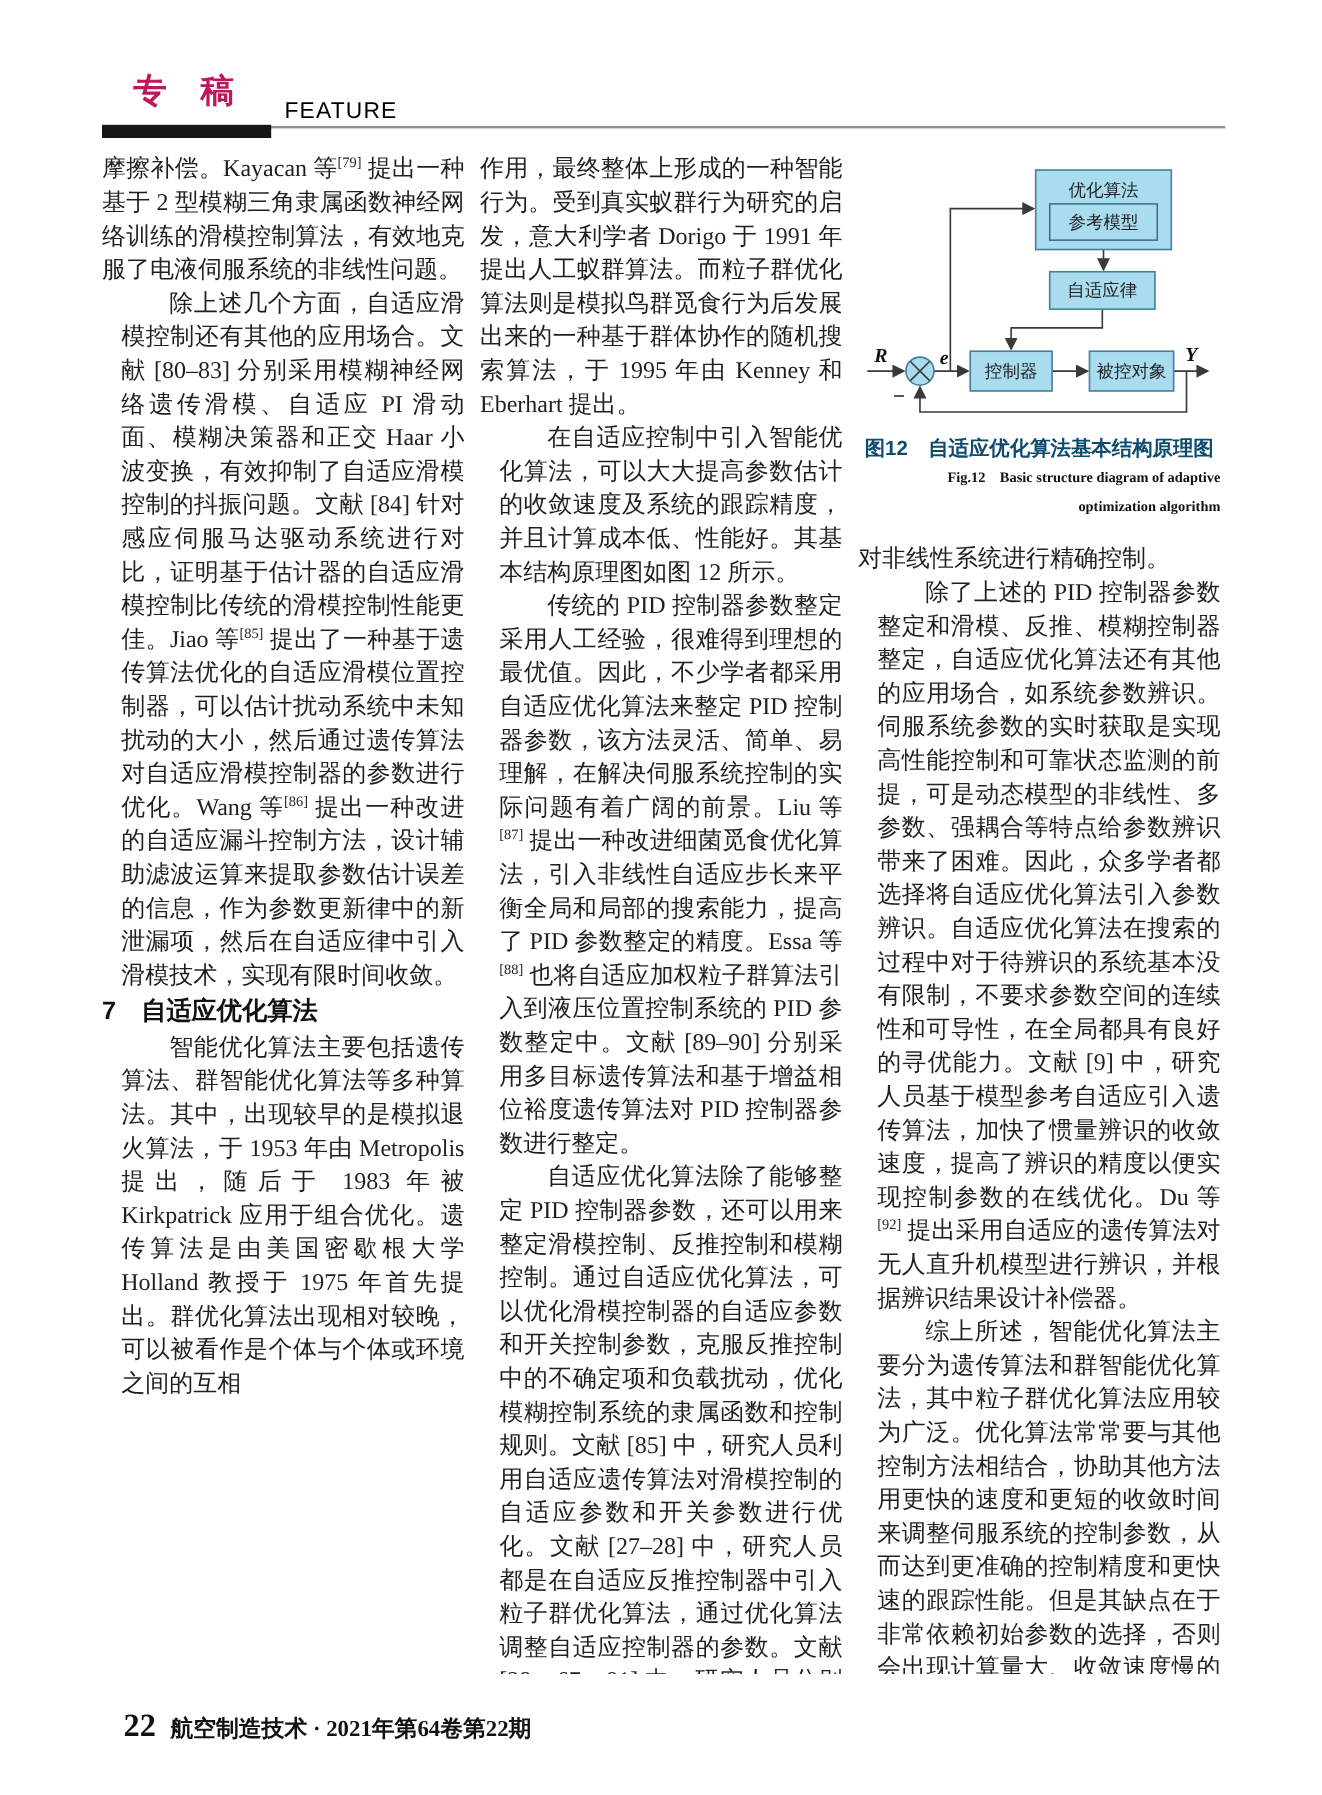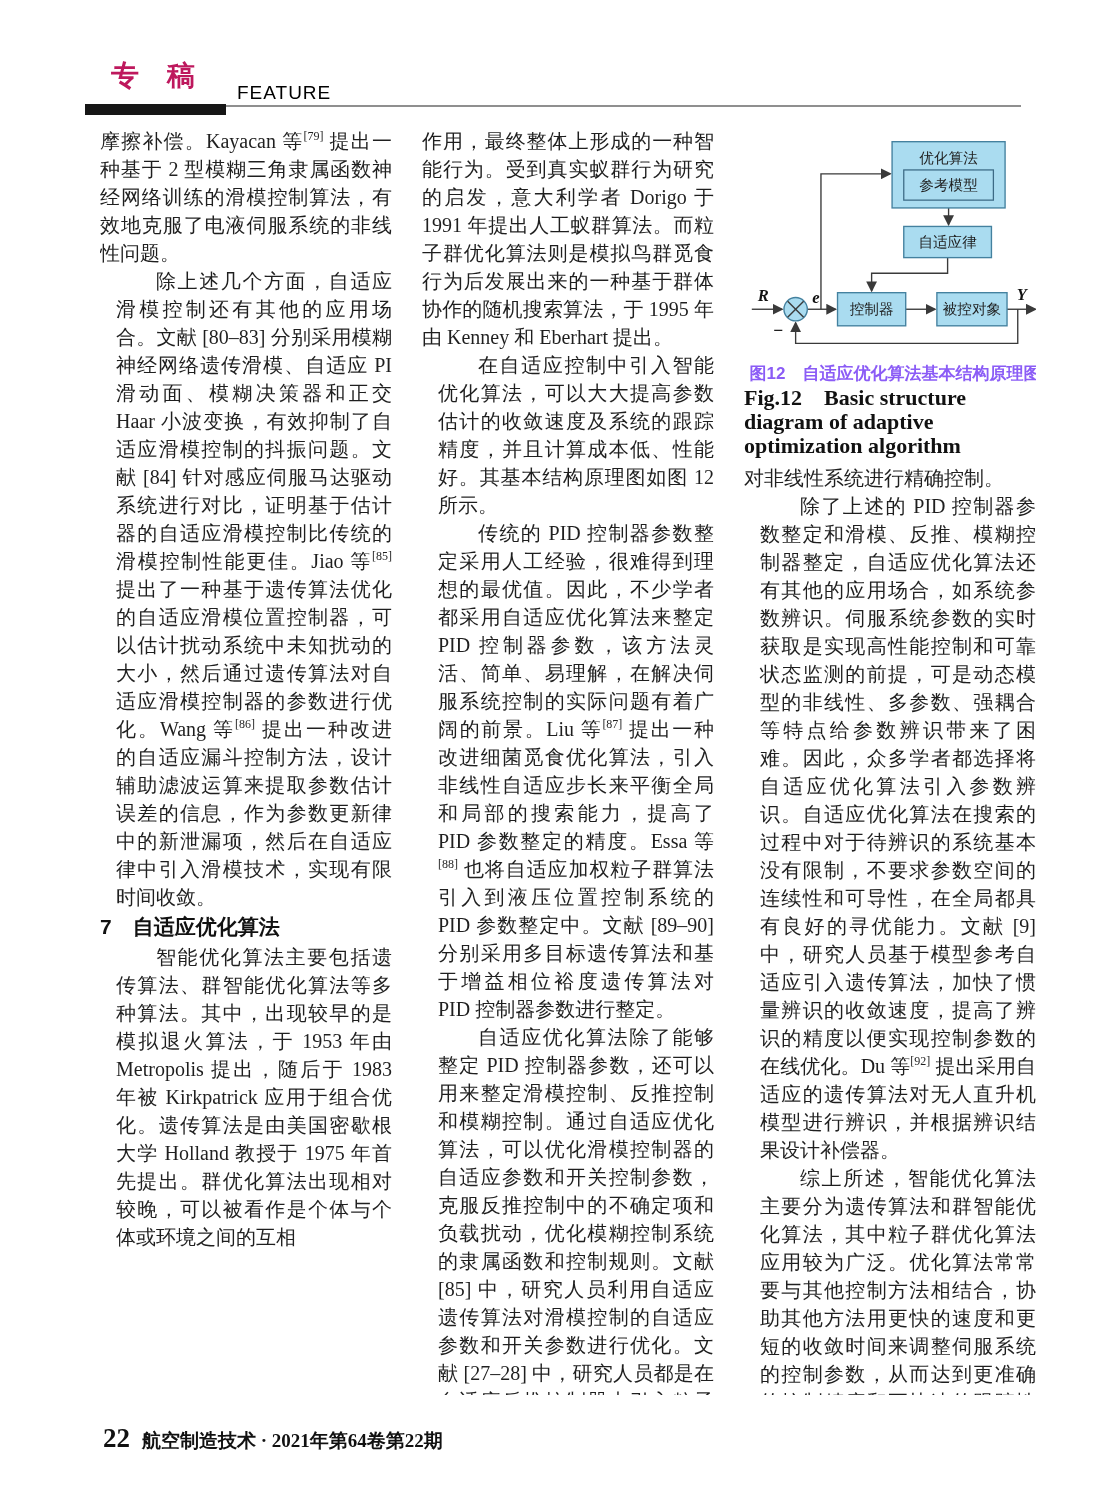--- a/index.html
+++ b/index.html
@@ -19,46 +19,46 @@
   .title-en{
     position:absolute;left:152px;top:32px;
     font-family:"Liberation Sans","DejaVu Sans",sans-serif;
     font-size:19px;color:#000000;letter-spacing:1px;
   }
   .header-line{position:absolute;left:0;top:55px;width:936px;height:2px;background:#8f8f8f;}
   .header-bar{position:absolute;left:0;top:54px;width:141px;height:11px;background:#161616;}
 
   
   .columns{
-    position:absolute;left:100px;top:127px;width:936px;height:1268px;
-    display:flex;gap:30px;
+    position:absolute;left:85px;top:127px;width:936px;height:1268px;
+    display:flex;gap:13px;
   }
   .col{width:302px;height:1268px;overflow:hidden;}
   .para{
     margin:0;font-size:20px;line-height:28px;text-align:justify;
     text-justify:inter-ideograph;
   }
   .para.indent{text-indent:2em;margin-left:16px;}
   .para sup{font-size:12px;line-height:0;vertical-align:super;}
   .sec-heading{
     margin:1px 0 1px 0;
     font-family:"Liberation Sans","DejaVu Sans",sans-serif;
     font-weight:bold;font-size:21px;line-height:30px;color:#111;
   }
 
   
-  .figure{width:302px;margin-bottom:6px;}
+  .figure{width:302px;margin-bottom:18px;}
   .diagram{display:block;margin:0 auto;}
   .cap-cn{
     font-family:"Liberation Sans","DejaVu Sans",sans-serif;
-    font-weight:bold;font-size:17px;line-height:25px;text-align:center;color:#8b5cf6;
+    font-weight:bold;font-size:17px;line-height:25px;text-align:center;color:#0c4a6e;
     margin-top:2px;
   }
   .cap-en{
-    font-weight:bold;font-size:22px;line-height:24px;text-align:left;color:#111;
+    font-weight:bold;font-size:12px;line-height:24px;text-align:right;color:#111;
   }
   .blk{fill:var(--block-fill,#aadcf0);stroke:var(--block-border,#44819f);stroke-width:1.4;}
   .blk-inner{fill:var(--block-fill,#aadcf0);stroke:var(--block-border-dark,#3c6a85);stroke-width:1.3;}
   .wire{stroke:var(--line,#3a3a3a);stroke-width:1.4;fill:none;}
   .blk-label{
     font-family:"Liberation Sans","DejaVu Sans",sans-serif;
     font-size:15px;fill:#1f1f1f;text-anchor:middle;
   }
   .sig-label{
     font-family:"Liberation Serif","DejaVu Serif",serif;

